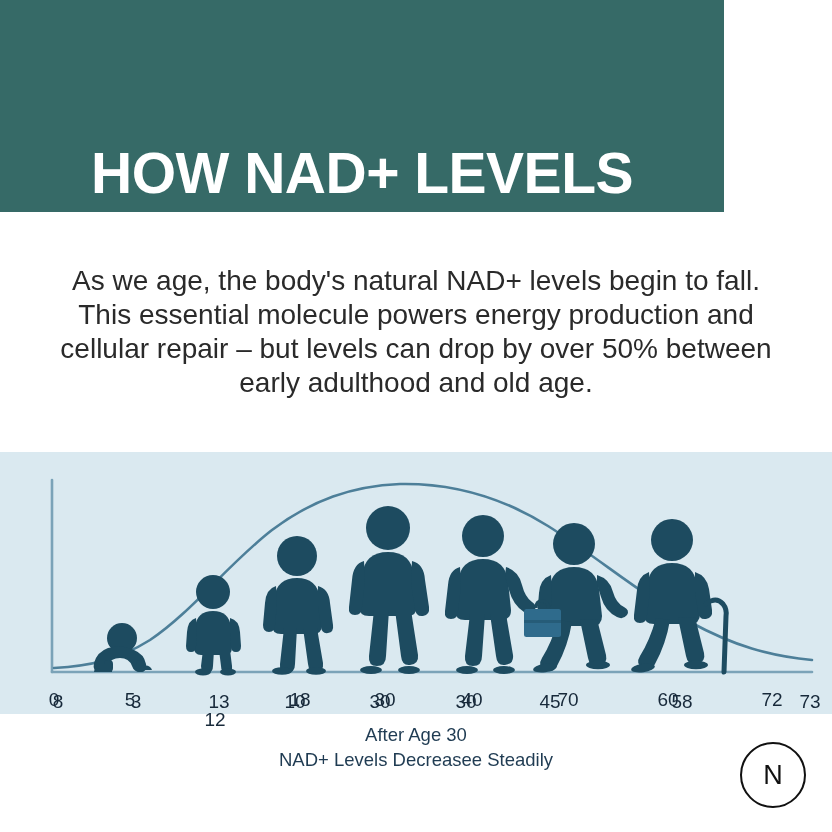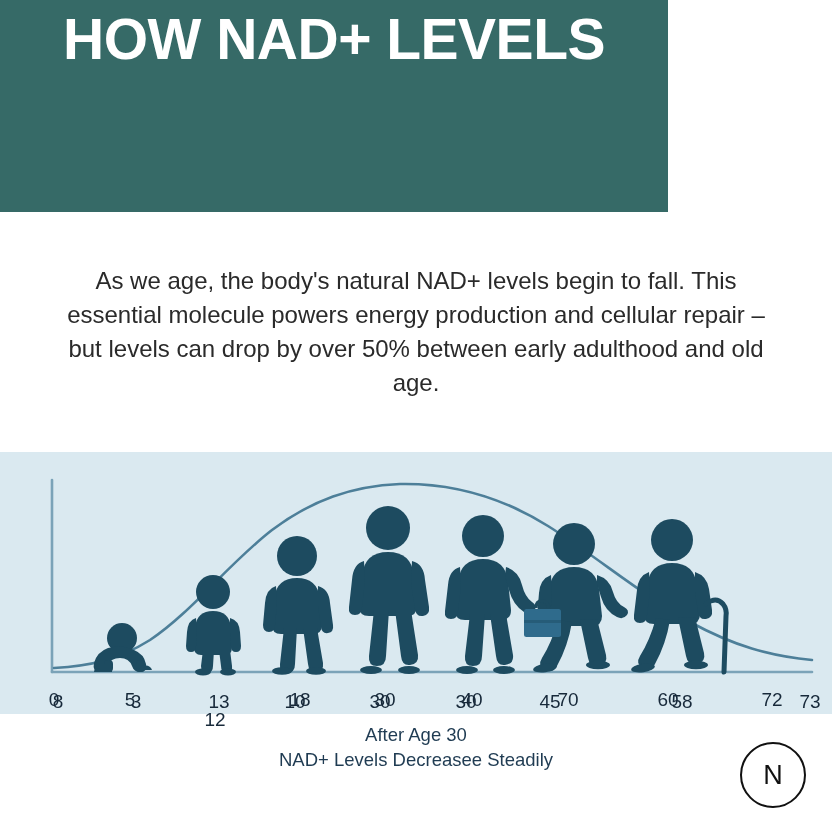--- a/index.html
+++ b/index.html
@@ -10,27 +10,27 @@
     width: 832px;
     height: 832px;
     background: #ffffff;
     font-family: "Liberation Sans", sans-serif;
     overflow: hidden;
     position: relative;
   }
 
   
   .header-banner {
-    width: 668px;
+    width: 724px;
     height: 212px;
     background: #366a67;
     display: flex;
     flex-direction: column;
     align-items: center;
-    justify-content: space-between;
+    justify-content: flex-end;
     box-sizing: border-box;
     padding-top: 0;
   }
   .header-line {
     color: #ffffff;
     font-family: "Liberation Sans", sans-serif;
     font-weight: bold;
     font-size: 57px;
     letter-spacing: -0.5px;
     line-height: 78px;
@@ -45,21 +45,21 @@
     background: #ffffff;
     display: flex;
     align-items: center;
     justify-content: center;
     box-sizing: border-box;
     padding: 0 55px;
   }
   .intro-text {
     color: #2a2a2a;
     font-family: "Liberation Sans", sans-serif;
-    font-size: 24px;
+    font-size: 28px;
     line-height: 34px;
     text-align: center;
     font-weight: 400;
   }
 
   
   .chart-band {
     position: absolute;
     left: 0;
     top: 452px;

